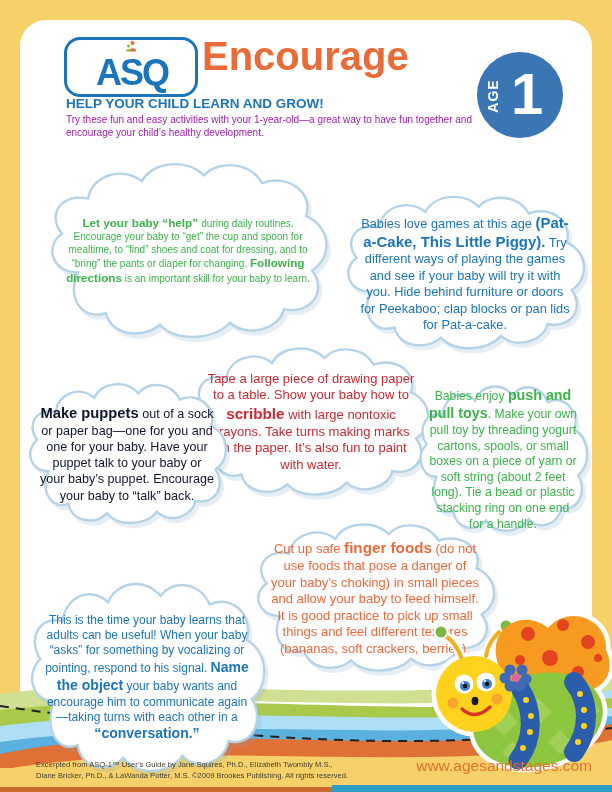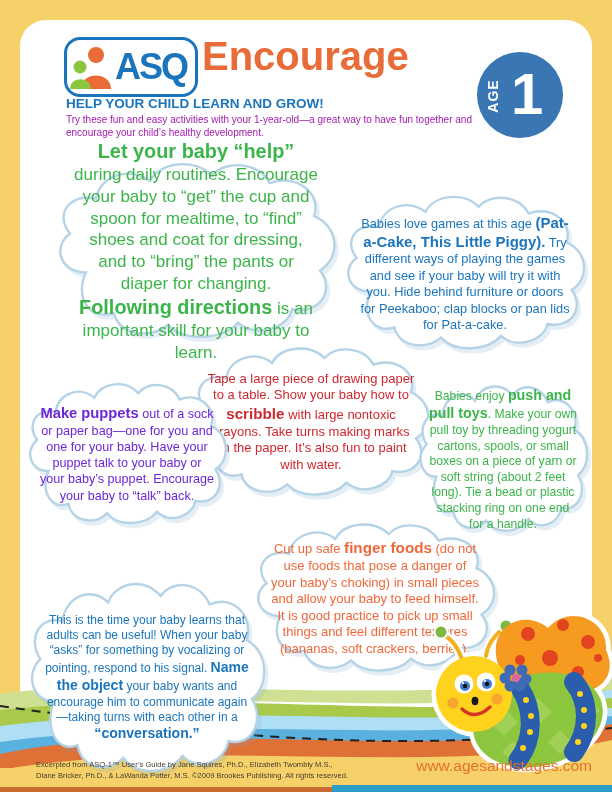--- a/index.html
+++ b/index.html
@@ -1,38 +1,38 @@
 <!DOCTYPE html>
 <html><head>
 <meta charset="utf-8">
 <style>
   html,body{margin:0;padding:0;}
   body{font-family:"Liberation Sans",sans-serif;background:#888;}
   .page{position:relative;width:612px;height:792px;background:#f6d169;overflow:hidden;margin:0 auto;}
   .sheet{position:absolute;left:20px;top:20px;width:572px;height:700px;background:#fff;border-radius:26px 26px 0 0;z-index:1;}
 
   
-  .logo-box{position:absolute;left:64px;top:37px;width:128px;height:54px;background:#fff;border:3px solid #1b75bc;border-radius:16px;display:flex;align-items:center;z-index:2;}
+  .logo-box{position:absolute;left:64px;top:37px;width:128px;height:54px;background:#fff;border:3px solid #1b75bc;border-radius:16px;display:flex;align-items:center;z-index:2;flex-direction:column;}
   .logo-asq{font-size:36px;font-weight:bold;color:#1b75bc;letter-spacing:-2px;margin-left:2px;}
   .page-title{position:absolute;left:202px;top:34px;font-size:40px;font-weight:bold;color:#e96b38;z-index:2;}
   .age-badge{position:absolute;left:477px;top:52px;width:86px;height:86px;border-radius:50%;background:#3a76b4;z-index:2;}
   .age-label{position:absolute;left:-14px;top:36px;transform:rotate(-90deg);color:#fff;font-weight:bold;font-size:14px;letter-spacing:1px;width:60px;text-align:center;}
   .age-number{position:absolute;left:34px;top:8px;color:#fff;font-weight:bold;font-size:58px;}
   .headline{position:absolute;left:66px;top:96px;font-size:13.5px;font-weight:bold;color:#1b75bc;z-index:2;}
   .intro{position:absolute;left:66px;top:113px;width:420px;font-size:10px;color:#a21caf;line-height:1.32;z-index:2;}
 
   
   .cloud{position:absolute;z-index:4;}
   .cloud>svg{position:absolute;left:0;top:0;width:100%;height:100%;filter:drop-shadow(3px 4px 0 rgba(130,170,205,.20));}
   .cloud-shape{fill:#fff;stroke:#b5d3e7;stroke-width:2.4;}
   .cloud .txt{position:absolute;left:9%;right:9%;top:13%;bottom:13%;display:flex;align-items:center;justify-content:center;text-align:center;line-height:1.28;font-weight:normal;}
   .txt .b{font-weight:bold;}
   .txt .big{font-size:1.17em;font-weight:bold;}
 
-  .cloud1{left:46px;top:154px;width:300px;height:194px;font-size:17px;}
+  .cloud1{left:38px;top:154px;width:300px;height:194px;font-size:10px;}
   .cloud2{left:336px;top:188px;width:258px;height:170px;font-size:12.8px;}
   .cloud3{left:184px;top:340px;width:254px;height:164px;font-size:13px;}
   .cloud4{left:20px;top:376px;width:214px;height:156px;font-size:12.6px;}
   .cloud5{left:412px;top:378px;width:182px;height:162px;font-size:12.2px;}
   .cloud6{left:246px;top:516px;width:258px;height:164px;font-size:13px;}
   .cloud7{left:20px;top:573px;width:254px;height:210px;font-size:12px;}
 
   
   .waves{position:absolute;left:0;top:668px;width:612px;height:100px;z-index:3;}
   .bottom-stripe1{position:absolute;left:0;bottom:0;width:370px;height:5px;background:#c96a2e;z-index:3;}
@@ -93,21 +93,21 @@
         <use href="#cloudPath" class="cloud-shape"></use>
       </svg>
     <div class="txt" style="color: rgb(208, 40, 47);">
         <span><span>Tape a large piece of drawing paper to a table. Show your baby how to </span><span class="b big">scribble</span><span> with large nontoxic crayons. Take turns making marks on the paper. It’s also fun to paint with water.</span></span>
       </div>
   </div>
   <div class="cloud cloud4">
     <svg viewBox="0 0 300 200" preserveAspectRatio="none">
         <use href="#cloudPath" class="cloud-shape"></use>
       </svg>
-    <div class="txt" style="color: #6d28d9;">
+    <div class="txt" style="color: #0f172a;">
         <span><span class="b big">Make puppets</span><span> out of a sock or paper bag—one for you and one for your baby. Have your puppet talk to your baby or your baby’s puppet. Encourage your baby to “talk” back.</span></span>
       </div>
   </div>
   <div class="cloud cloud5">
     <svg viewBox="0 0 300 200" preserveAspectRatio="none">
         <use href="#cloudPath" class="cloud-shape"></use>
       </svg>
     <div class="txt" style="color: rgb(59, 181, 74);">
         <span><span>Babies enjoy </span><span class="b big">push and pull toys</span><span>. Make your own pull toy by threading yogurt cartons, spools, or small boxes on a piece of yarn or soft string (about 2 feet long). Tie a bead or plastic stacking ring on one end for a handle.</span></span>
       </div>

